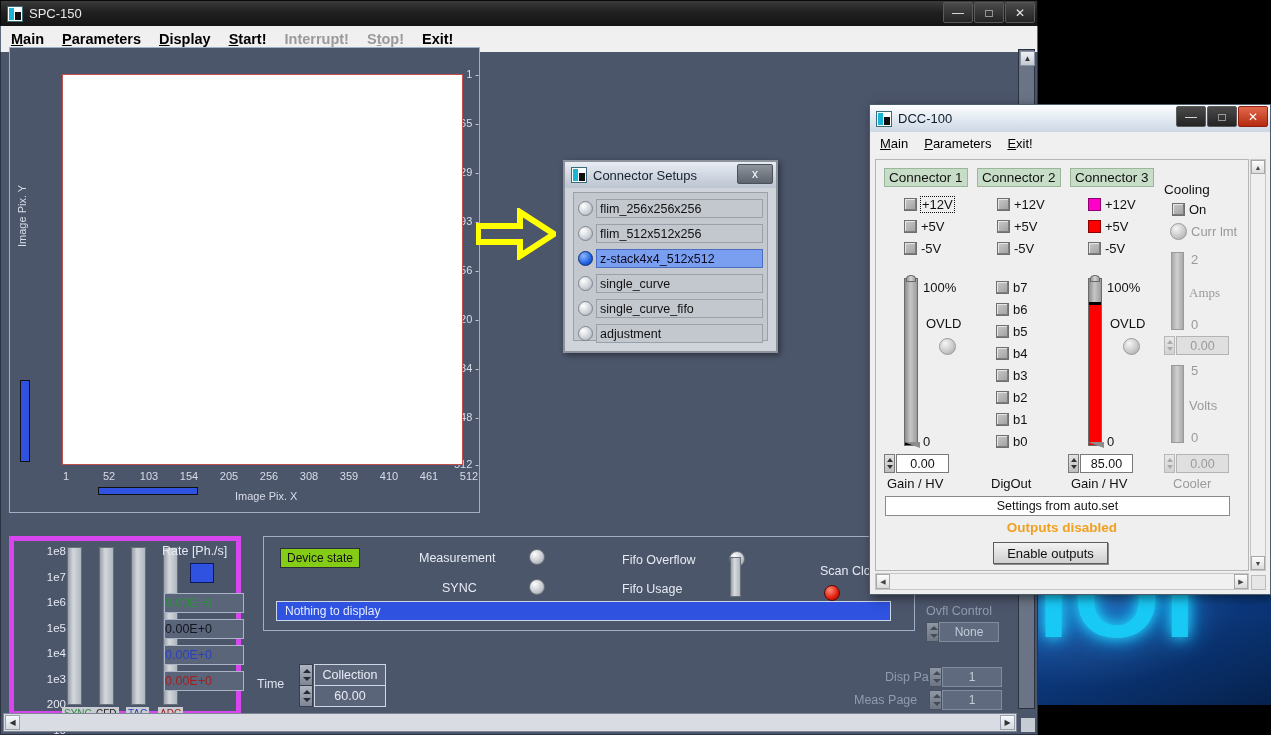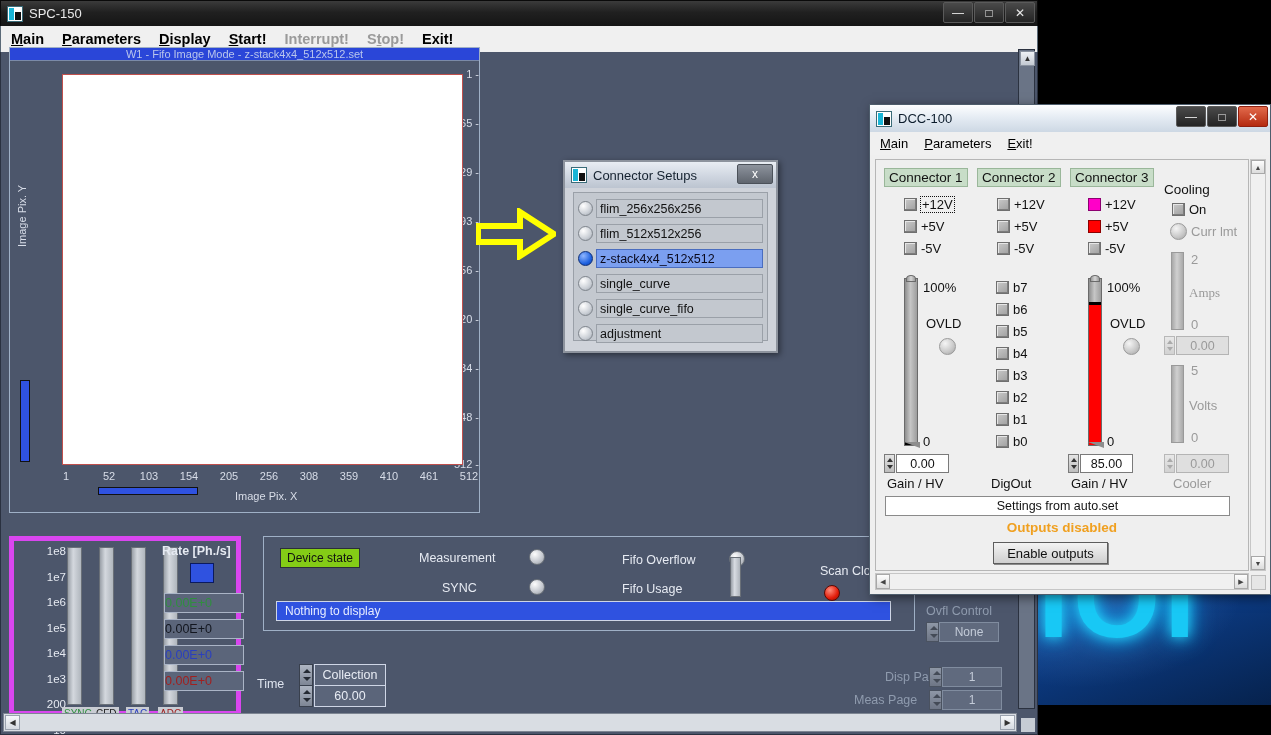--- a/index.html
+++ b/index.html
@@ -116,21 +116,21 @@
   .rate-scale div { font-size:11.5px; color:#e6eaf2; text-align:right; height:25.5px; }
   .rbar {
     position:absolute; top:6px; width:15px; height:158px;
     background:linear-gradient(90deg,#9aa0a8,#d4d8de 40%,#b0b6bd);
     border:1px solid #6a7078;
   }
   .rlbl {
     position:absolute; top:166px; font-size:10px; padding:1px 2px;
     background:#c9ccd3;
   }
-  .rate-title { position:absolute; left:148px; top:3px; font-size:12.5px; color:#e6eaf2;font-weight:bold; }
+  .rate-title { position:absolute; left:148px; top:3px; font-size:12.5px; color:#e6eaf2; }
   .rate-led {
     position:absolute; left:176px; top:22px; width:24px; height:20px;
     background:#2f52e0; border:1px solid #0b1a5e;
   }
   .rate-val {
     position:absolute; left:150px; width:80px; height:20px;
     background:#5b657a; border:1px solid #aab4c6;
     font-size:12.5px; text-align:left; line-height:19px;
   }
 
@@ -419,21 +419,20 @@
     <div class="menuitem"><u>D</u>isplay</div>
     <div class="menuitem"><u>S</u>tart!</div>
     <div class="menuitem disabled">Interrupt!</div>
     <div class="menuitem disabled">S<u>t</u>op!</div>
     <div class="menuitem">Exit!</div>
   </div>
 
   <div id="spc-body">
 
     <div id="imgwin">
-      <div id="imgwin-title">W1 -  Fifo Image Mode - z-stack4x4_512x512.set</div>
       <div id="plot-area">
 
         <div class="ylabel">Image Pix. Y</div>
 
         <div class="ytick" style="top:6px;  width:48px;"><span>1</span> -</div>
         <div class="ytick" style="top:55px; width:48px;"><span>65</span> -</div>
         <div class="ytick" style="top:104px;width:48px;"><span>129</span> -</div>
         <div class="ytick" style="top:153px;width:48px;"><span>193</span> -</div>
         <div class="ytick" style="top:202px;width:48px;"><span>256</span> -</div>
         <div class="ytick" style="top:251px;width:48px;"><span>320</span> -</div>

